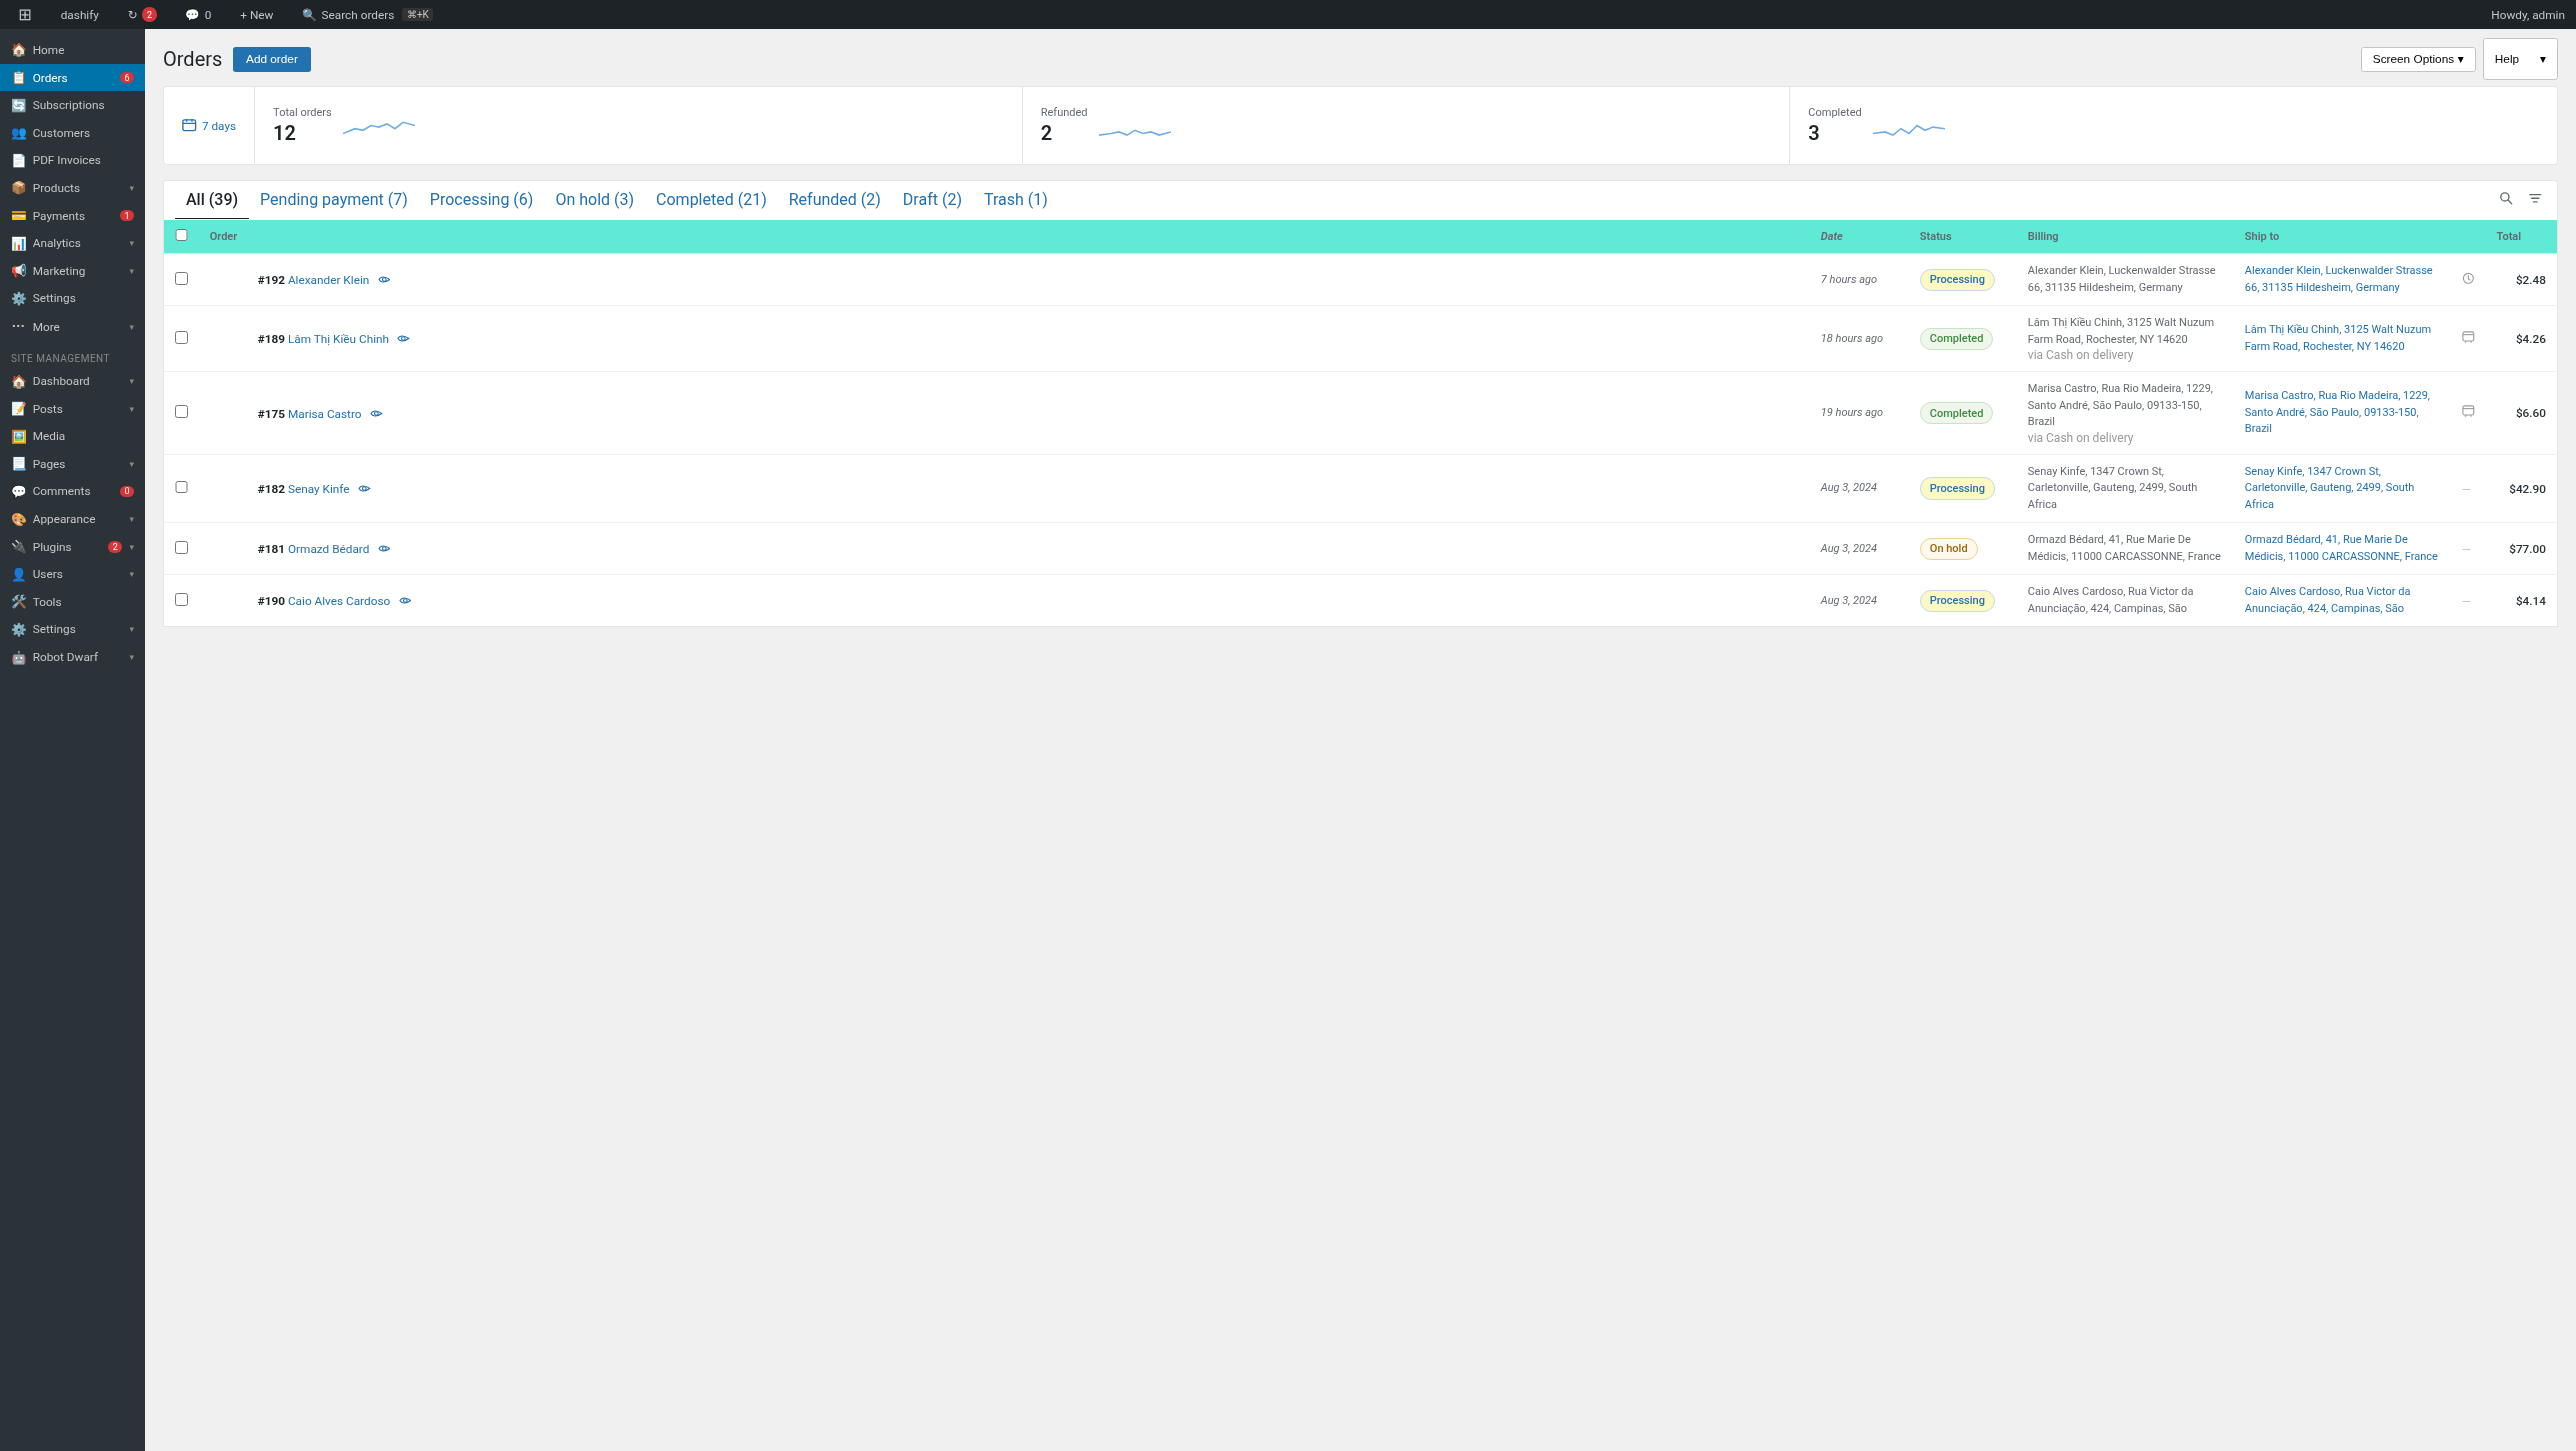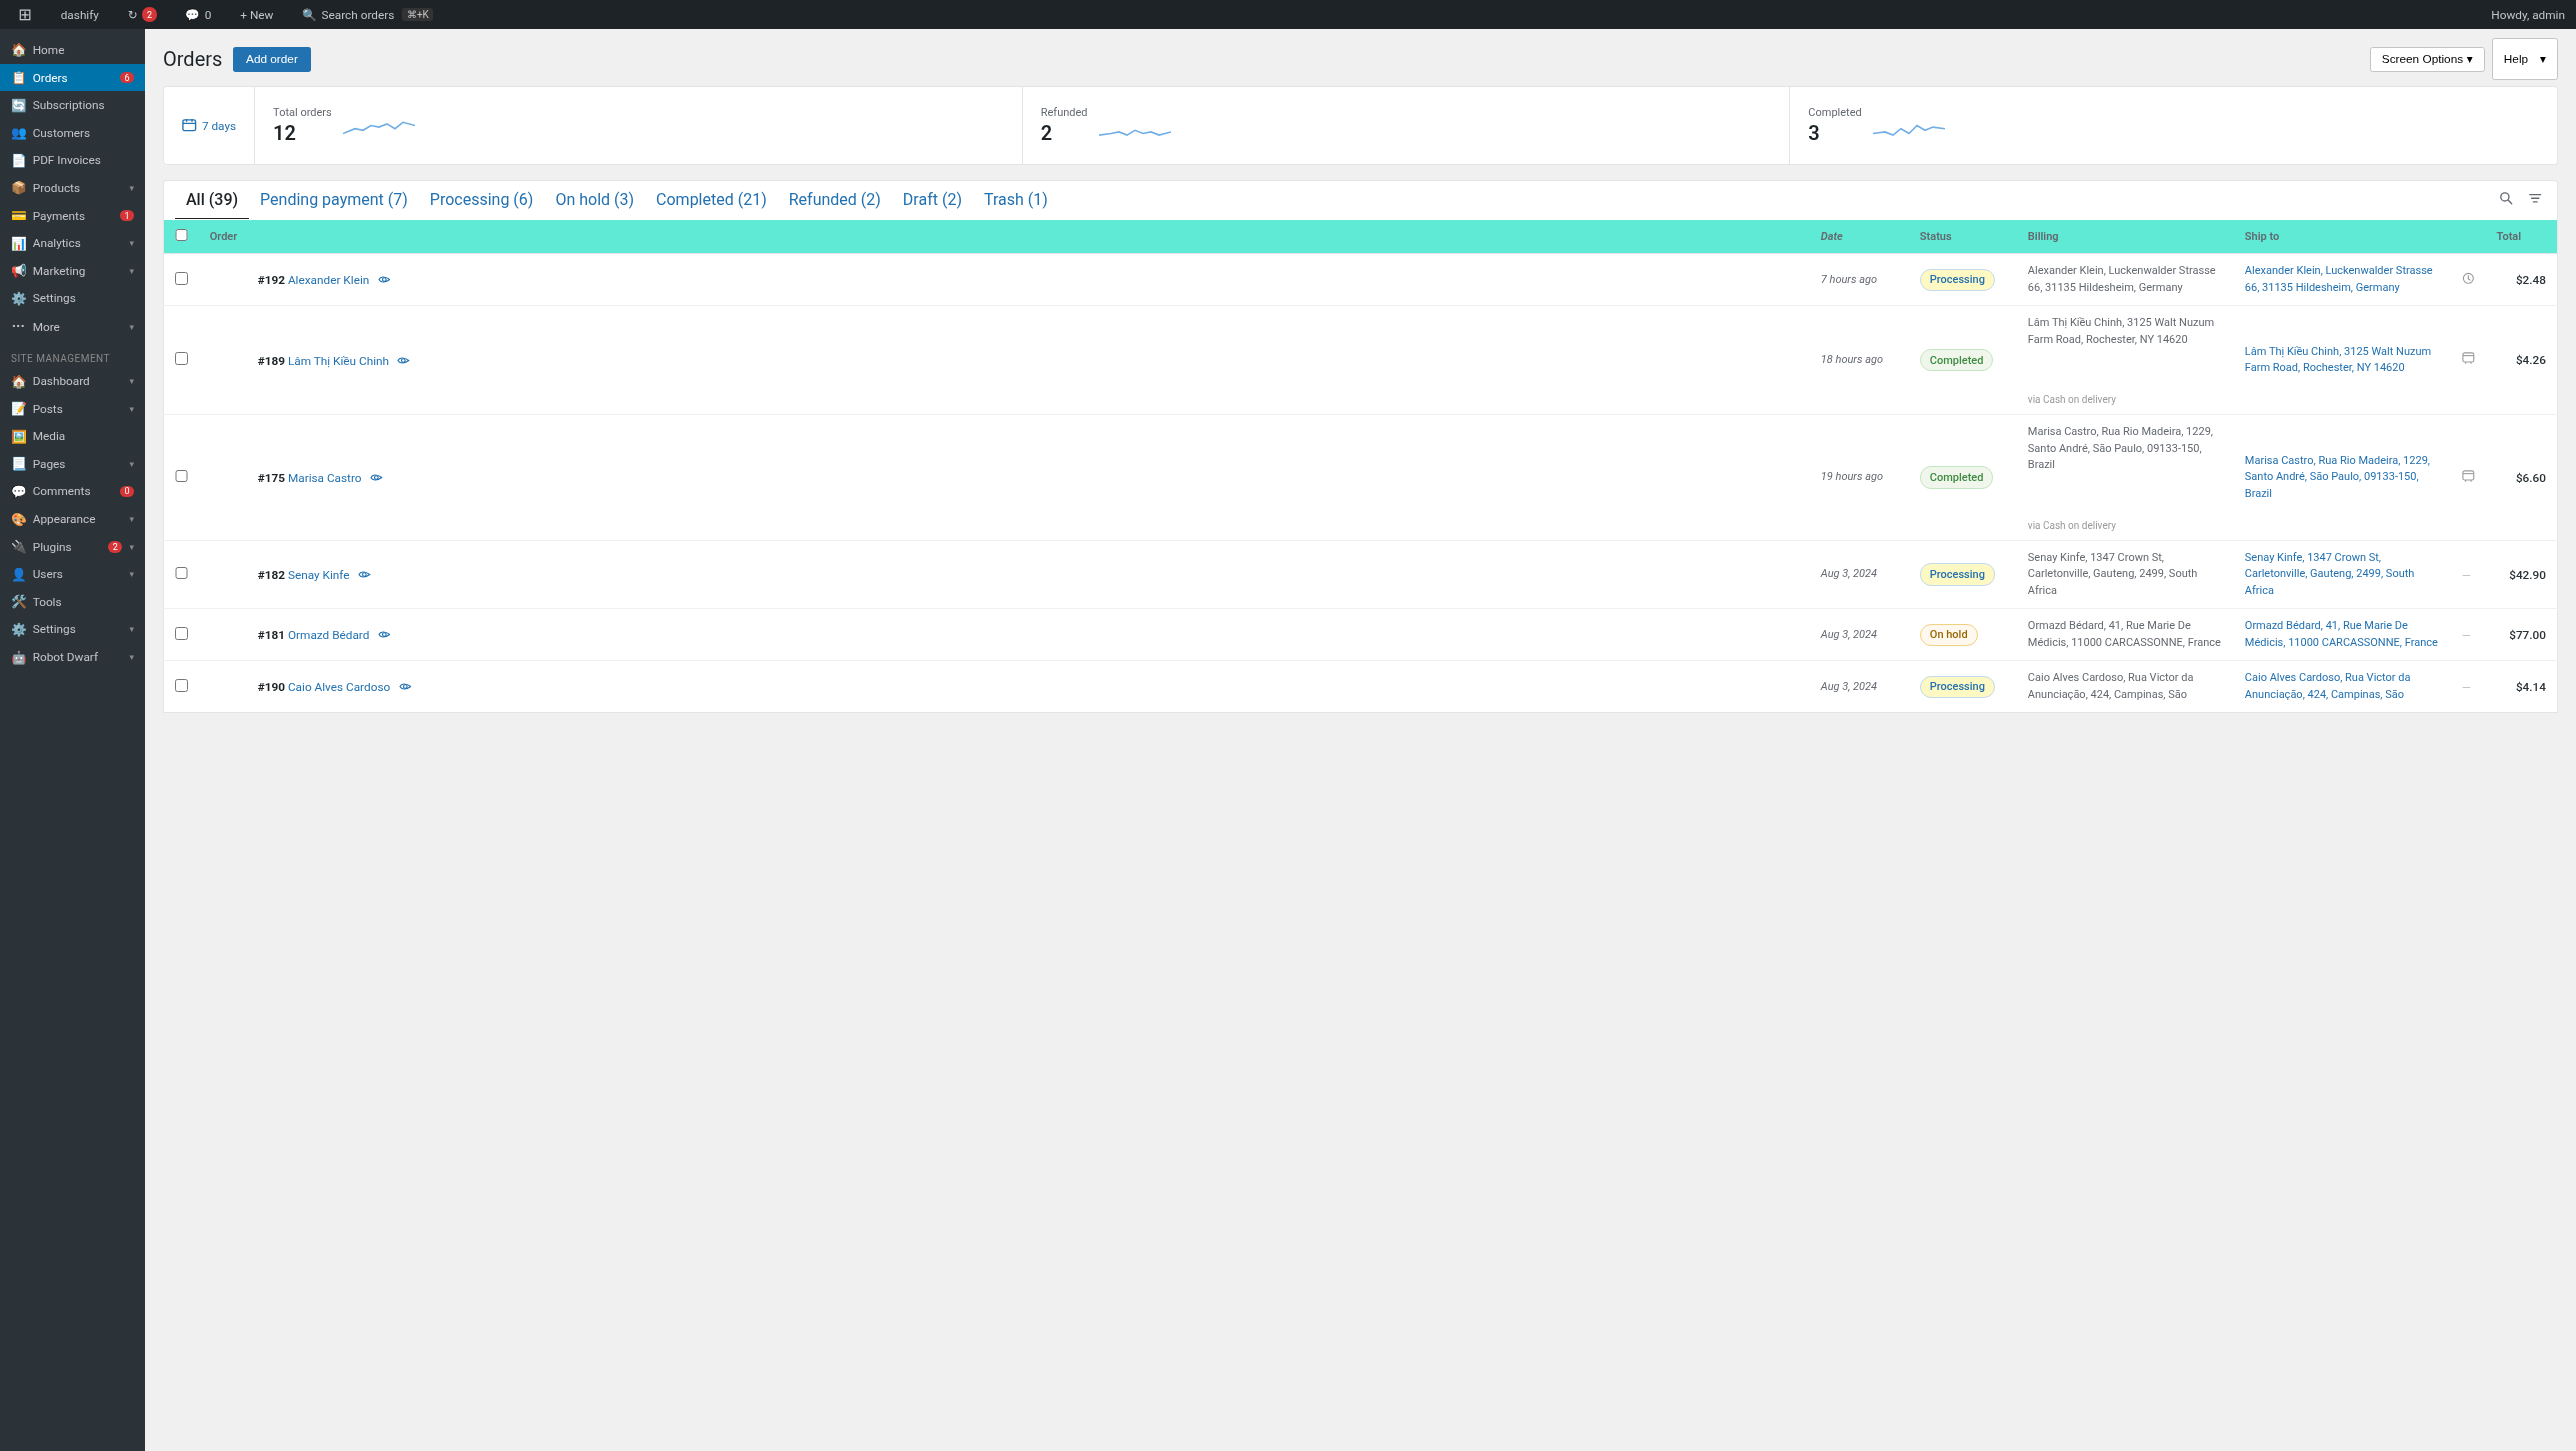--- a/index.html
+++ b/index.html
@@ -89,21 +89,21 @@
       font-size: 11.8px;
       display: flex; align-items: center; gap: 3.6px;
     }
     .help-btn {
       background: #fff;
       border: 0.9px solid #c3c4c7;
       padding: 13px 11px;
       border-radius: 2.7px;
       cursor: pointer;
       font-size: 11.8px;
-      display: flex; align-items: center; gap: 12px;
+      display: flex; align-items: center; gap: 21px;
     }
 
     
     .stats-row {
       display: flex;
       gap: 0;
       background: #fff;
       border: 0.9px solid #e2e4e7;
       border-radius: 3.6px;
       margin-bottom: 14.5px;
@@ -202,21 +202,21 @@
       border-radius: 11px;
       font-size: 11px;
       font-weight: 500;
     }
     .status-processing { background: #fef9c3; color: #2271b1; border: 0.9px solid #c2d9ef; }
     .status-completed { background: #f0f6ec; color: #3d8b40; border: 0.9px solid #c3e6c3; }
     .status-on-hold { background: #fef8ee; color: #996800; border: 0.9px solid #f0d280; }
 
     .billing-text { color: #646970; font-size: 11px; line-height: 1.5; }
     .ship-link { color: #2271b1; font-size: 11px; line-height: 1.5; cursor: pointer; text-decoration: none; }
-    .via-text { color: #999; font-size: 10px; margin-top: 46px; }
+    .via-text { color: #999; font-size: 12px; }
 
     .total-text { font-weight: 500; text-align: right; }
 
     input[type="checkbox"] { cursor: pointer; width: 12.7px; height: 12.7px; }
 
     
     .mini-chart { display: block; }
   </style>
 </head>
 <body>

